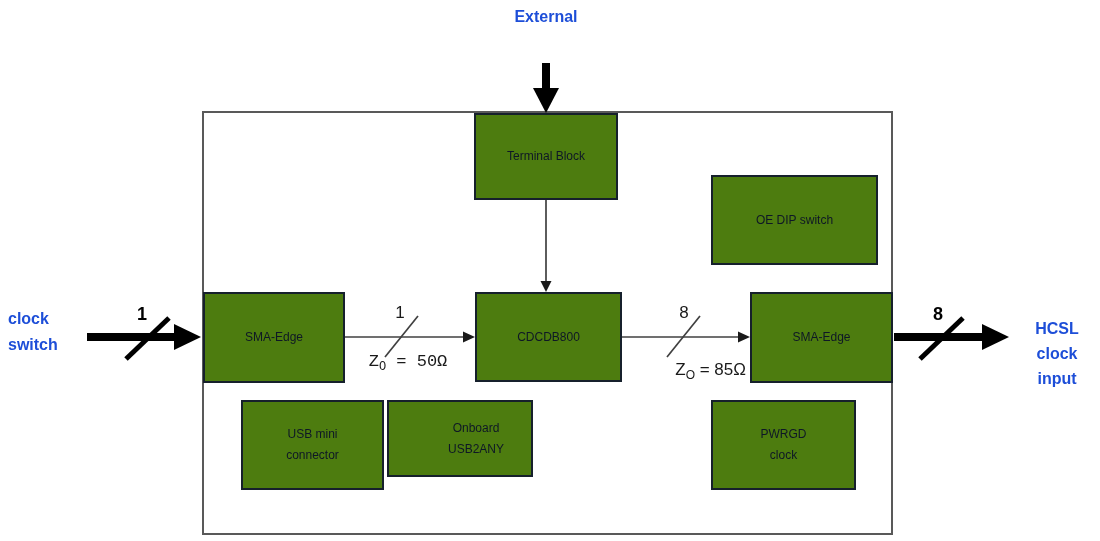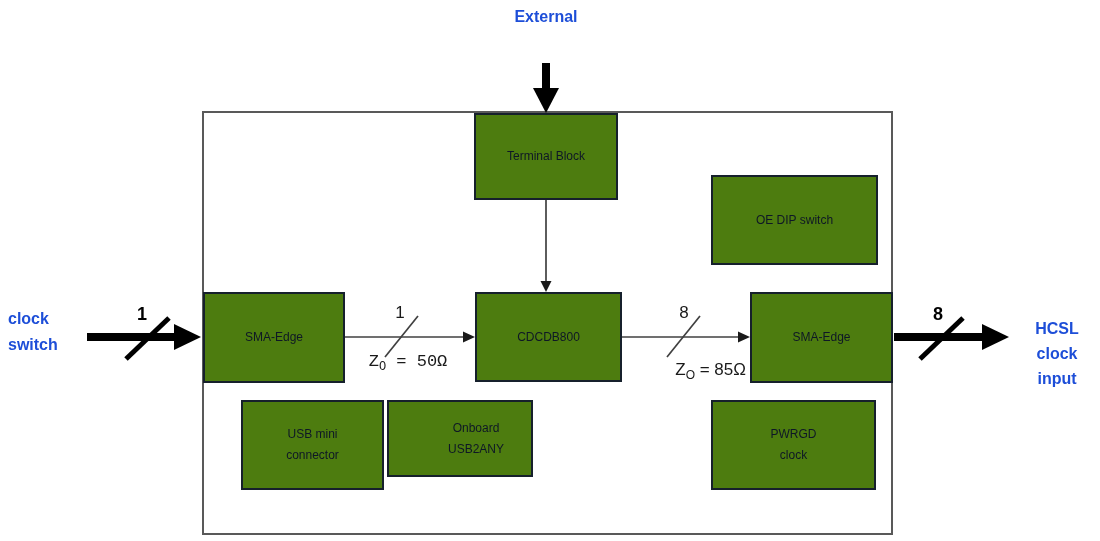--- a/index.html
+++ b/index.html
@@ -130,21 +130,21 @@
   <div class="block" style="left:241px;top:400px;width:143px;height:90px;">
     <span>USB mini</span>
     <span>connector</span>
   </div>
 
   <div class="block" style="left:387px;top:400px;width:146px;height:77px;padding-left:32px;">
     <span>Onboard</span>
     <span>USB2ANY</span>
   </div>
 
-  <div class="block" style="left:711px;top:400px;width:165px;height:90px;">
+  <div class="block" style="left:711px;top:400px;width:145px;height:90px;">
     <span>PWRGD</span>
     <span>clock</span>
   </div>
 
   <div class="olabel center" style="left:476px;top:4px;width:140px;">
     <div>External</div>
   </div>
 
   <div class="olabel" style="left:8px;top:306px;">
     <div>clock</div>

